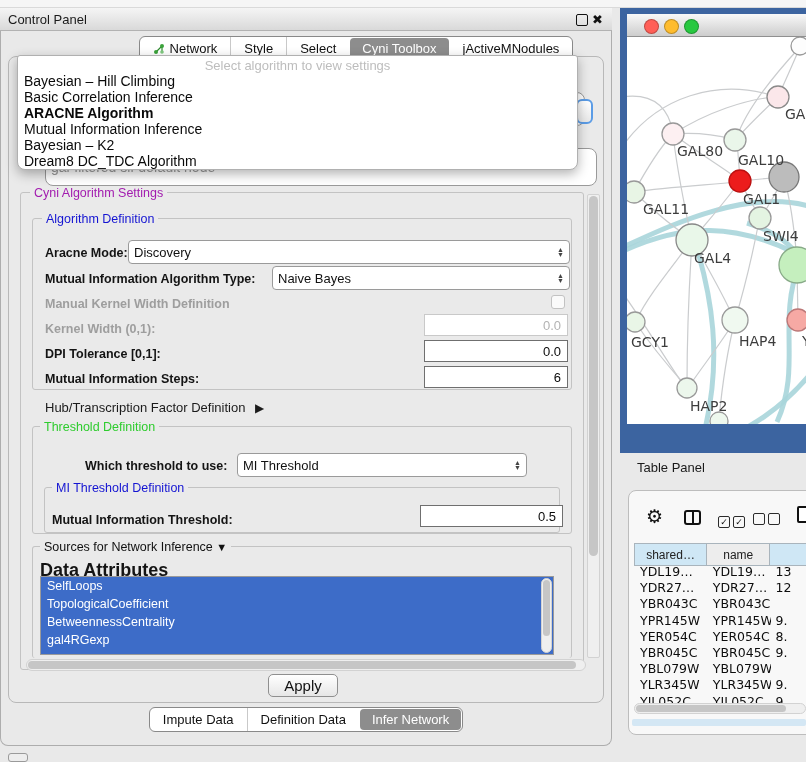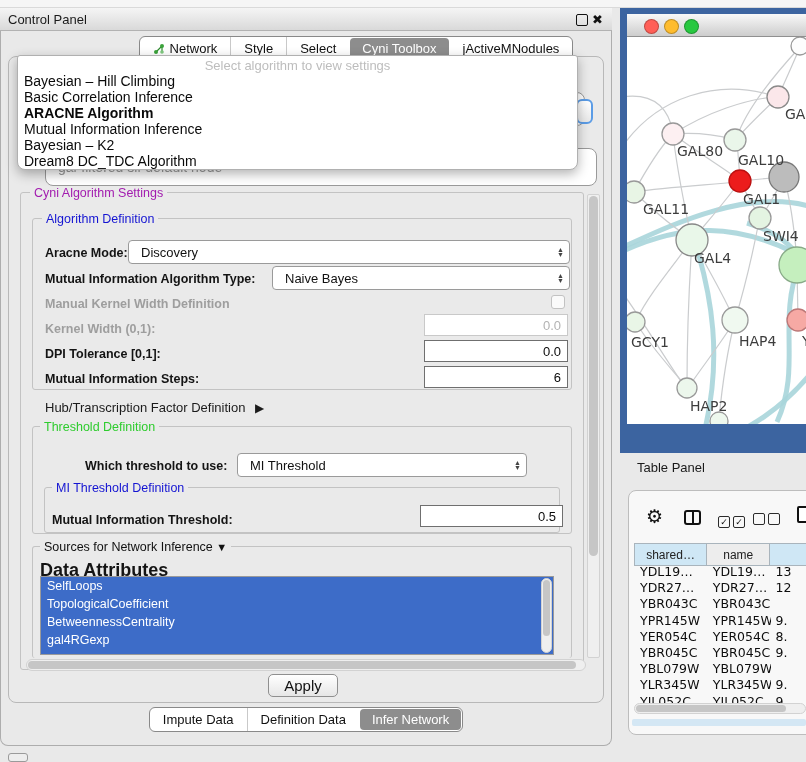--- a/index.html
+++ b/index.html
@@ -26,21 +26,21 @@
   
   .content-panel{background:#eaeaea;border:1px solid #b8b8b8;border-radius:8px;}
 
   
   .dd{background:#fff;border:1px solid #b0b0b0;border-radius:3px 3px 8px 8px;box-shadow:0 4px 12px rgba(0,0,0,.30);z-index:6;}
   .dd-ph{height:15px;text-align:center;color:#bdbdbd;font-size:13px;padding-top:2px;}
   .dd-item{height:16px;line-height:16px;padding-left:6px;font-size:14px;color:#0a0a0a;}
   .dd-item.bold{font-weight:bold;}
 
   
-  .combo{background:#fff;border:1px solid #9a9a9a;border-radius:4px;display:flex;align-items:center;padding-left:12px;font-size:13px;color:#111;}
+  .combo{background:#fff;border:1px solid #9a9a9a;border-radius:4px;display:flex;align-items:center;padding-left:5px;font-size:13px;color:#111;}
   .spin{position:absolute;right:5px;top:50%;transform:translateY(-50%);display:flex;flex-direction:column;align-items:center;color:#444;}
   .spin i{font-style:normal;font-size:7px;line-height:5px;}
   .field{background:#fff;border:1px solid #6f6f6f;font-size:13px;color:#0a0a0a;text-align:right;padding:2px 6px;display:flex;align-items:center;justify-content:flex-end;}
   .field.disabled{border-color:#c9c9c9;color:#b3b3b3;}
   .lbl{font-size:12.5px;font-weight:bold;color:#141414;white-space:nowrap;}
   .lbl.disabled{color:#9e9e9e;}
   .plain{font-size:13px;color:#1b1b1b;white-space:nowrap;}
 
   
   .fs{border:1px solid #c3c3c3;border-radius:3px;}

